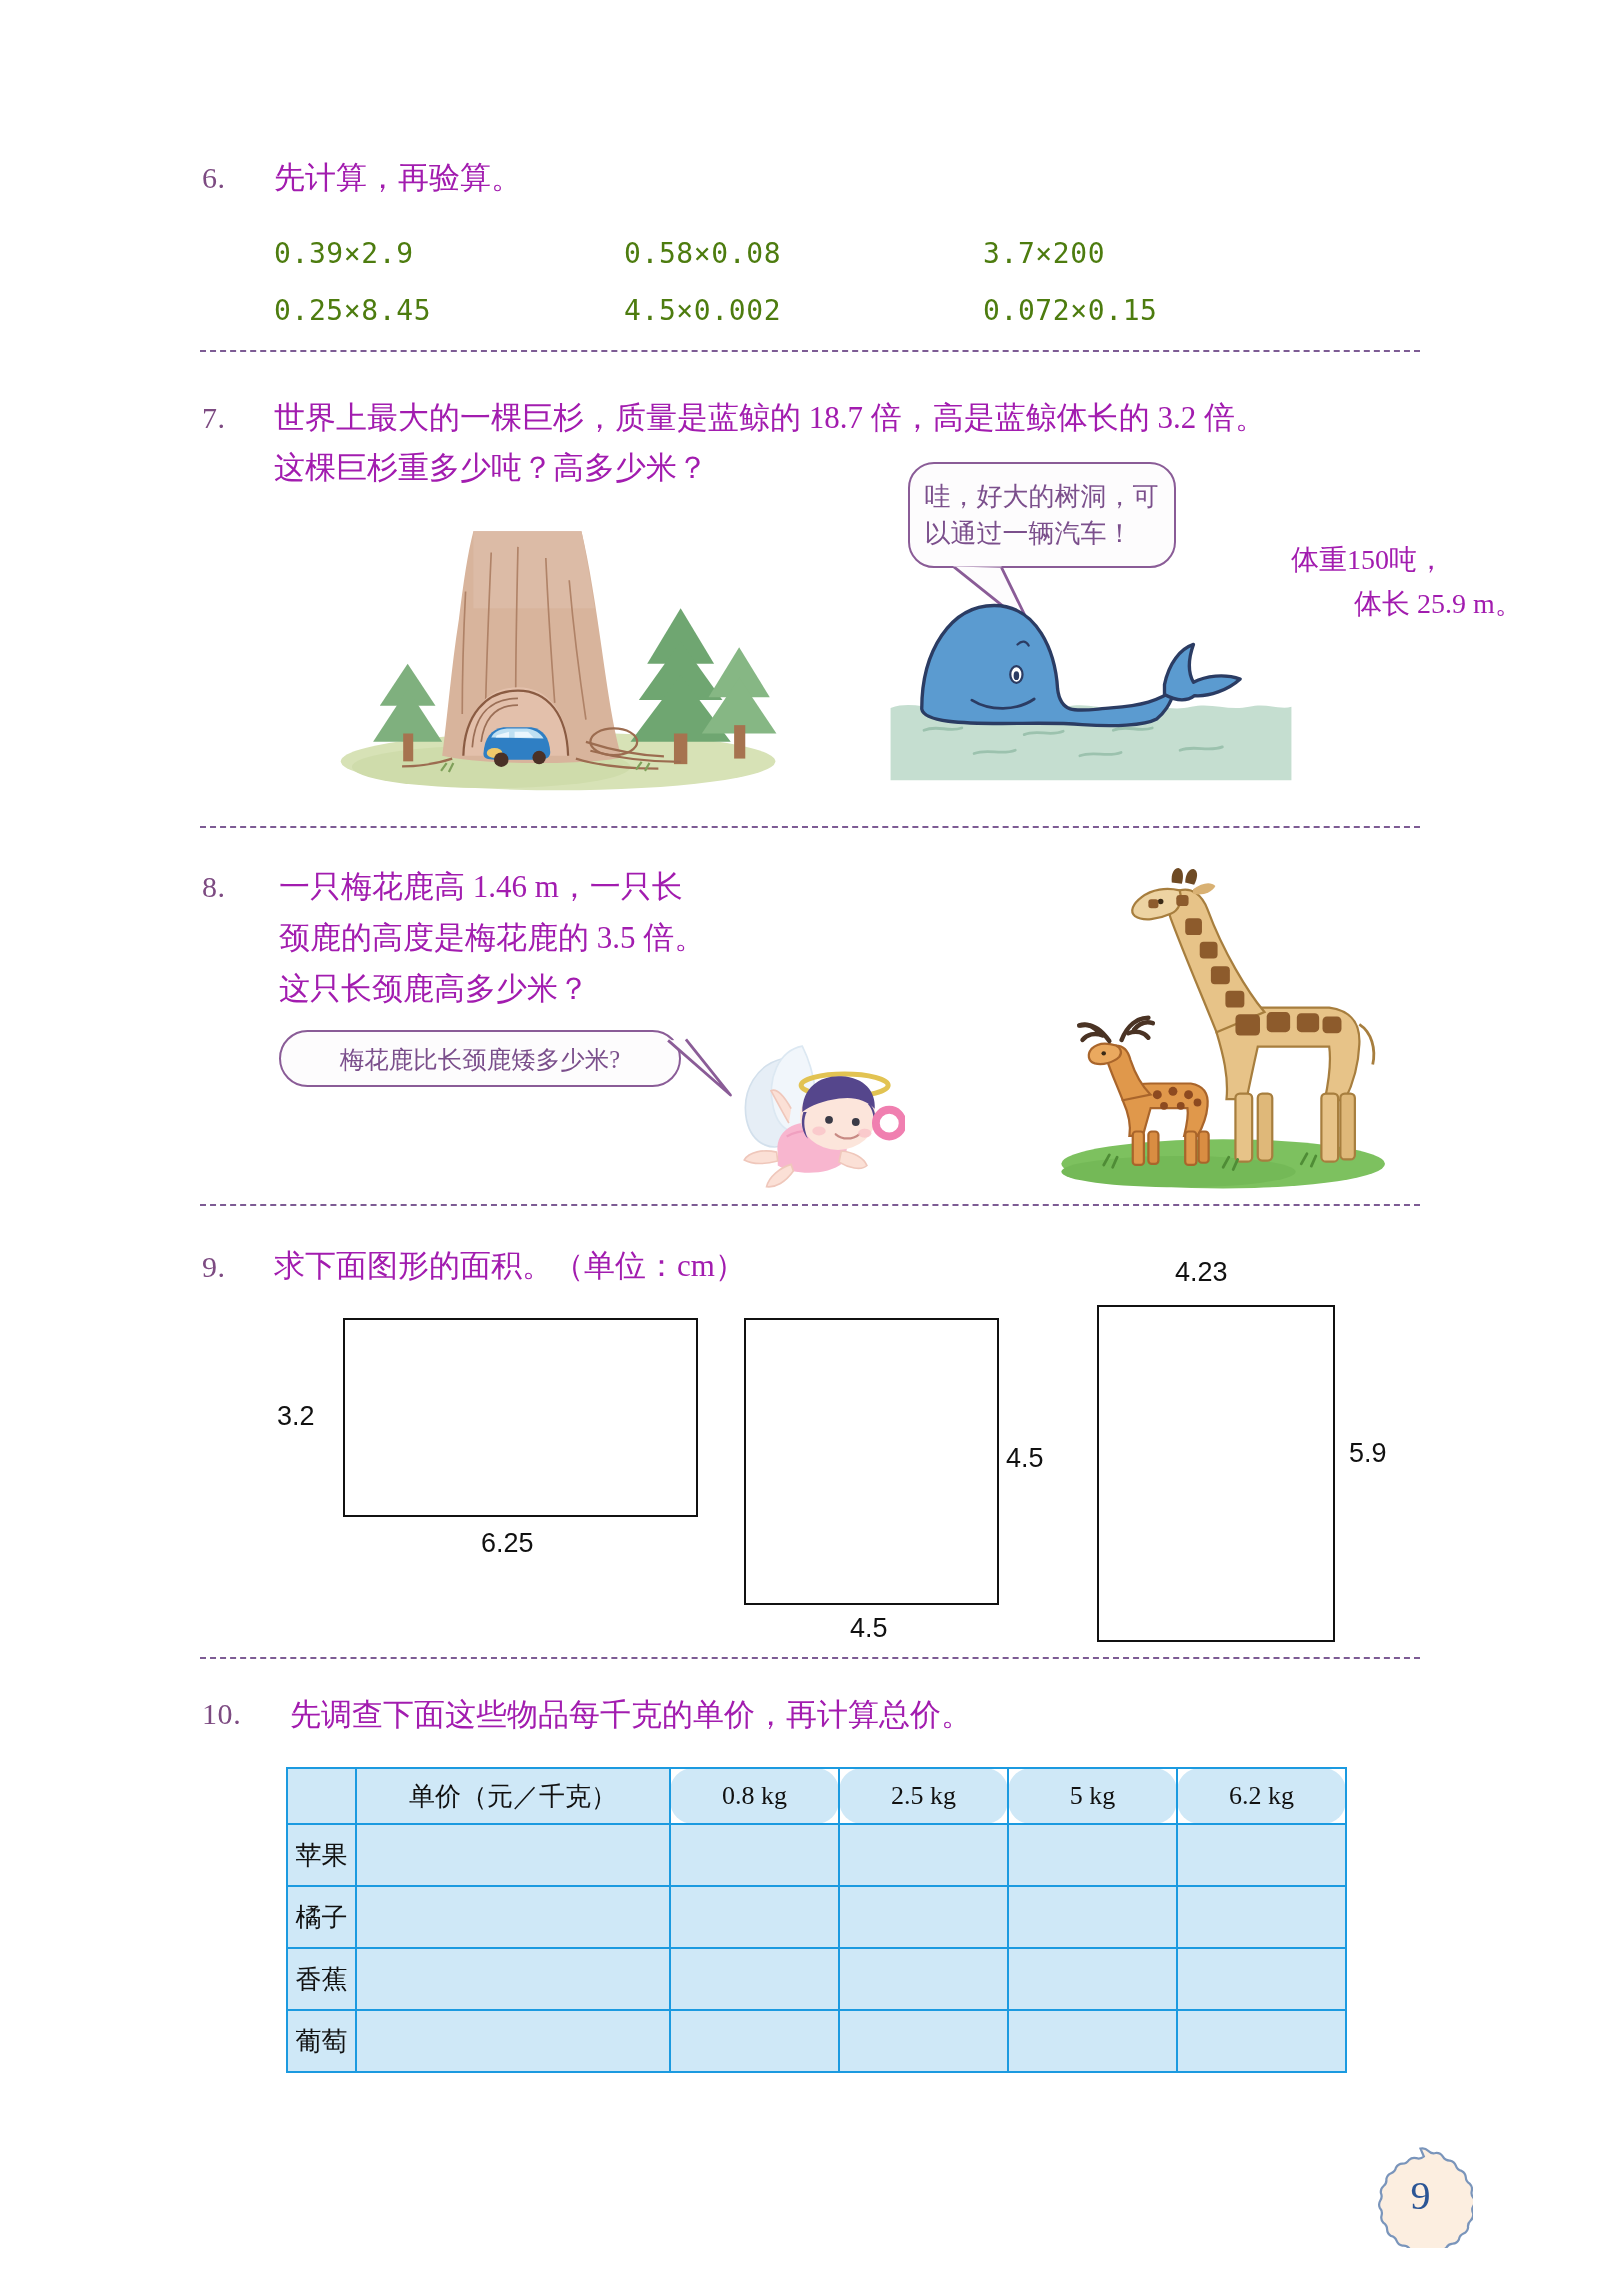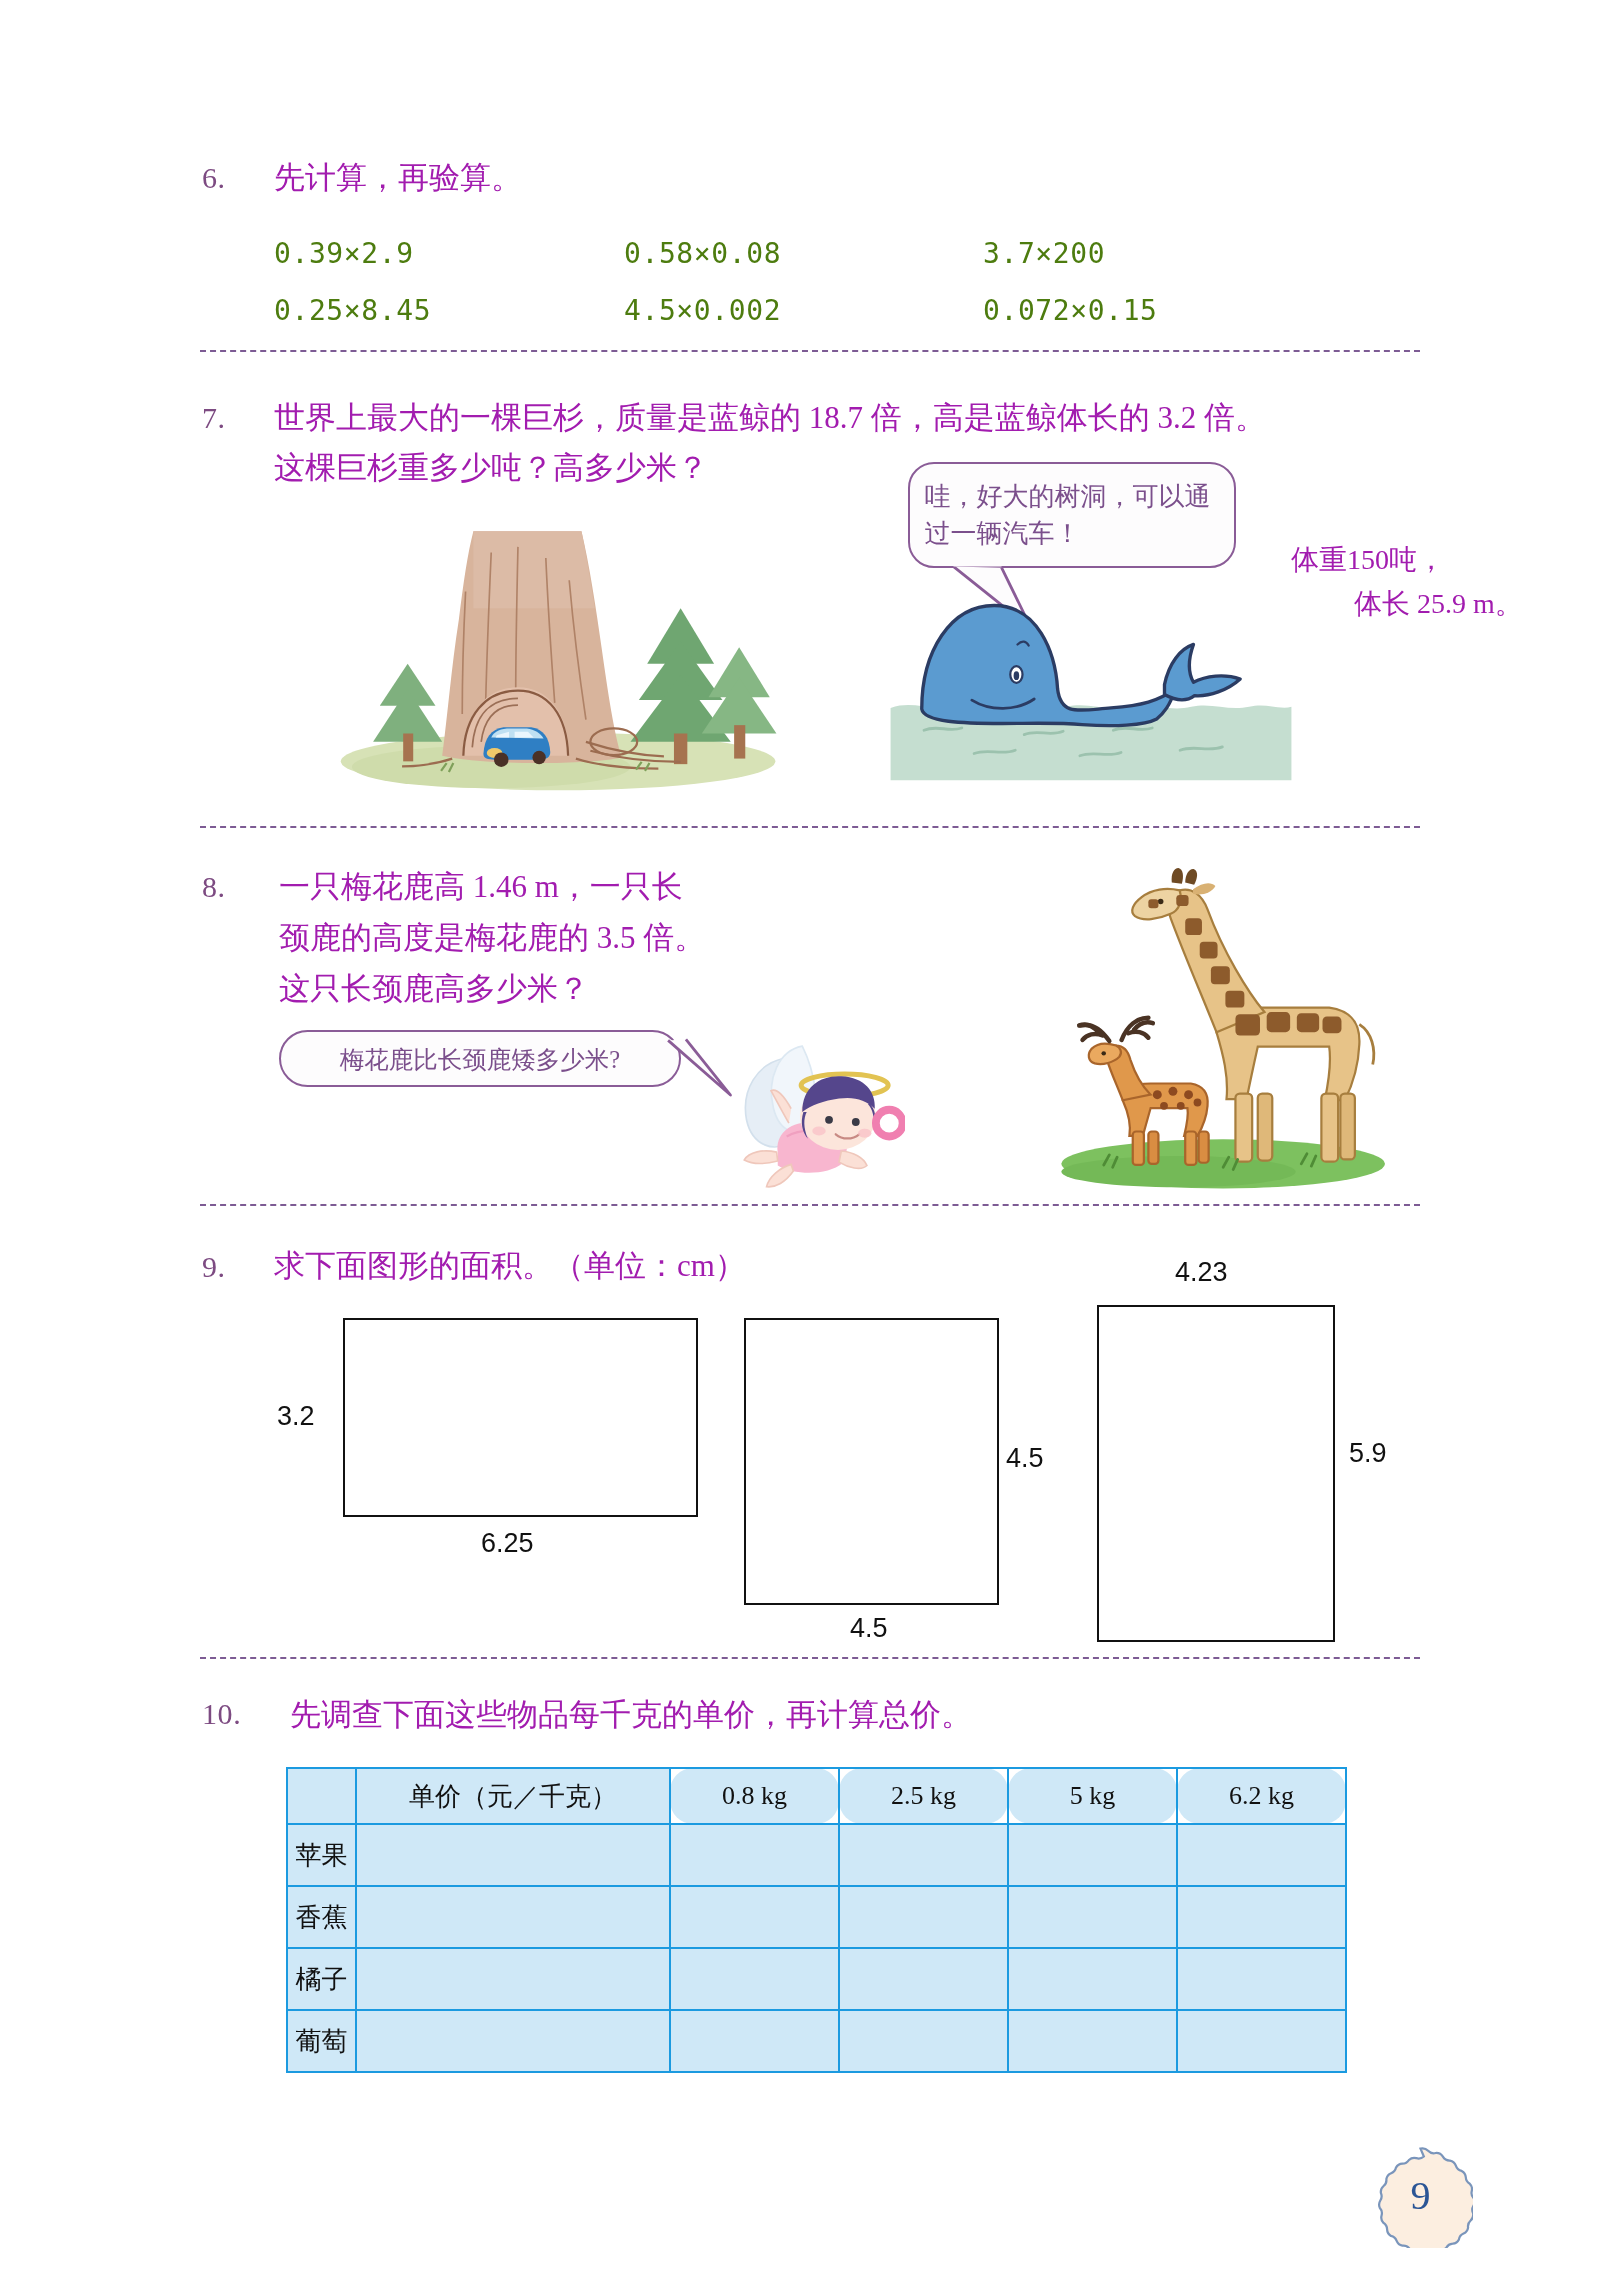--- a/index.html
+++ b/index.html
@@ -155,21 +155,21 @@
     <path d="M342,452 L366,452 L376,462 L342,462 Z" fill="#eaf6fd"></path>
     <ellipse cx="306" cy="490" rx="14" ry="9" fill="#f0c96a"></ellipse>
     <circle cx="318" cy="502" r="13" fill="#4a3127"></circle>
     <circle cx="386" cy="498" r="12" fill="#4a3127"></circle>
 
     <g stroke="#7fa05a" stroke-width="4" fill="none">
       <path d="M210,522 l10,-14 M224,524 l8,-16 M560,520 l10,-14 M576,522 l8,-14"></path>
     </g>
   </svg>
 
-  <div class="bubble" style="left:908px;top:462px;width:328px;height:106px;">
+  <div class="bubble" style="left:908px;top:462px;width:268px;height:106px;">
     <div class="btxt">哇，好大的树洞，可以通过一辆汽车！</div>
   </div>
   <svg class="tail" style="left:948px;top:563px;" width="145" height="73" viewBox="0 0 260 130">
     <path d="M10,6 L150,118 L96,8" fill="#fdfcfd" stroke="#8a5c97" stroke-width="5" stroke-linejoin="round"></path>
     <line x1="10" y1="2" x2="96" y2="2" stroke="#fdfcfd" stroke-width="8"></line>
   </svg>
 
   <svg class="illus" style="left:890px;top:591px;" width="402" height="206" viewBox="0 0 720 370">
 
     <path d="M0,210 C40,196 70,216 104,206 C140,196 168,216 206,208
@@ -373,29 +373,29 @@
     </tr>
     <tr class="body">
       <td>苹果</td>
       <td></td>
       <td></td>
       <td></td>
       <td></td>
       <td></td>
     </tr>
     <tr class="body">
-      <td>香蕉</td>
+      <td>橘子</td>
       <td></td>
       <td></td>
       <td></td>
       <td></td>
       <td></td>
     </tr>
     <tr class="body">
-      <td>橘子</td>
+      <td>香蕉</td>
       <td></td>
       <td></td>
       <td></td>
       <td></td>
       <td></td>
     </tr>
     <tr class="body">
       <td>葡萄</td>
       <td></td>
       <td></td>

